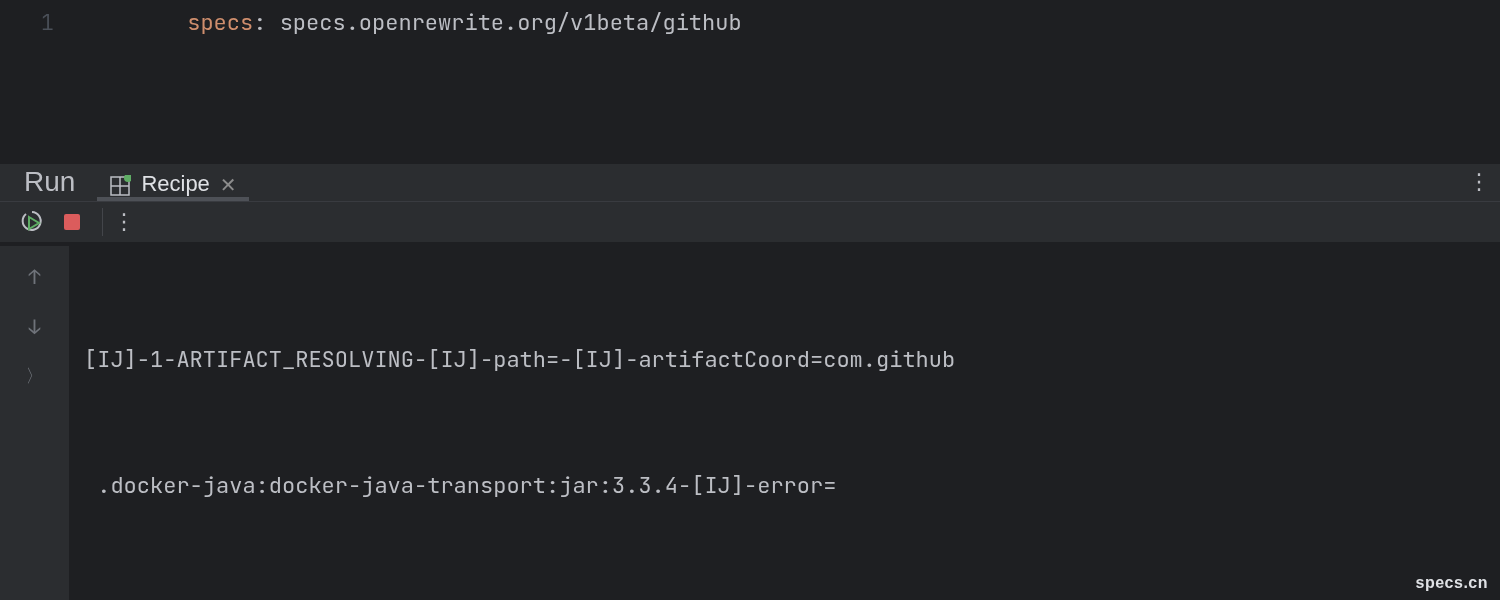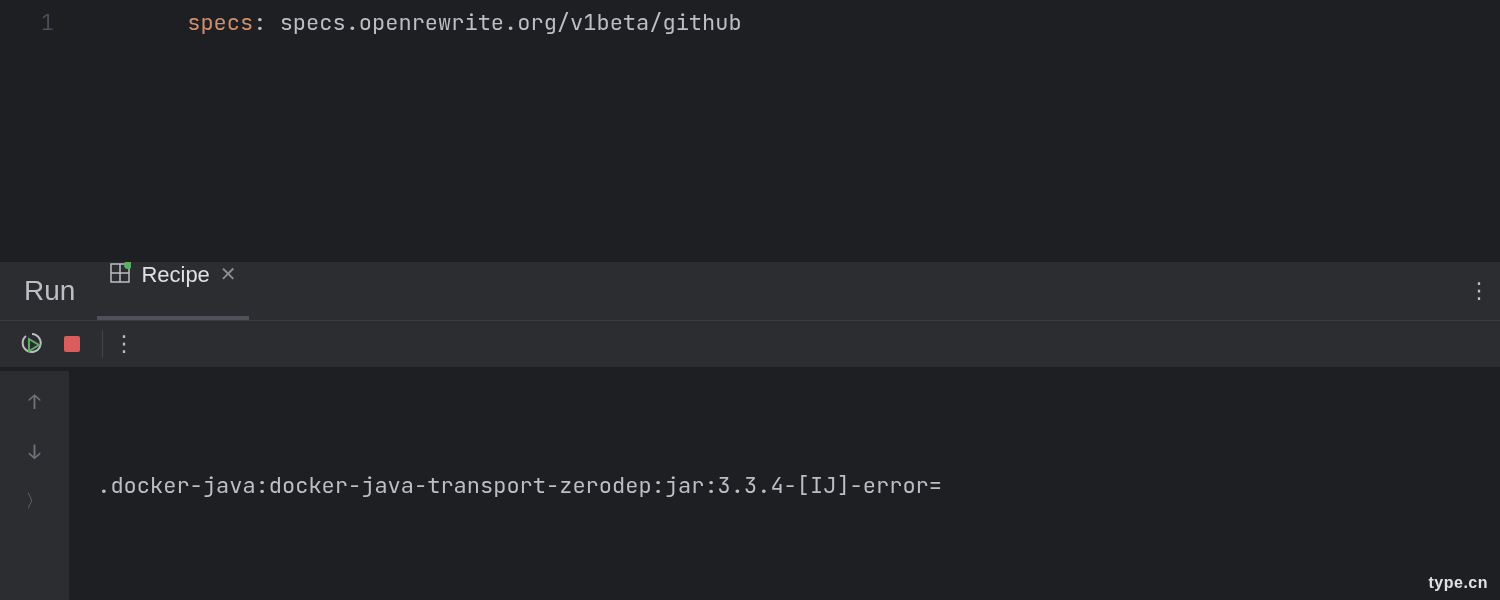--- a/index.html
+++ b/index.html
@@ -56,21 +56,21 @@
   background: #2b2d30;
   padding: 0 10px;
 }
 .panel-header .title {
   font-family: -apple-system, "Segoe UI", sans-serif;
   font-size: 28px;
   padding: 0 14px;
 }
 .tab {
   display: flex;
-  align-items: flex-start;
+  align-items: flex-end;
   gap: 10px;
   font-family: -apple-system, "Segoe UI", sans-serif;
   font-size: 22px;
   padding: 0 12px;
   height: 100%;
   border-bottom: 4px solid #4e5157;
   color: #dfe1e5;
   margin-left: 8px;
 }
 .tab .close { color: #8c8c8c; font-size: 20px; cursor: pointer; }
@@ -190,17 +190,18 @@
   <span class="kebab">⋮</span>
 </div>
 
 <div class="console-wrap">
   <div class="console-gutter">
     <span class="icon">↑</span>
     <span class="icon">↓</span>
     <span class="chev">〉</span>
   </div>
   <div class="console">
-    <div> .docker-java:docker-java-transport-zerodep:jar:3.3.4-[IJ]-error=</div>
-  </div>
-</div>
-
-<div class="watermark">type.cn</div>
+    <div>[IJ]-1-ARTIFACT_RESOLVING-[IJ]-path=-[IJ]-artifactCoord=com.github</div>
+    <div> .docker-java:docker-java-transport:jar:3.3.4-[IJ]-error=</div>
+  </div>
+</div>
+
+<div class="watermark">specs.cn</div>
 
 </body></html>

